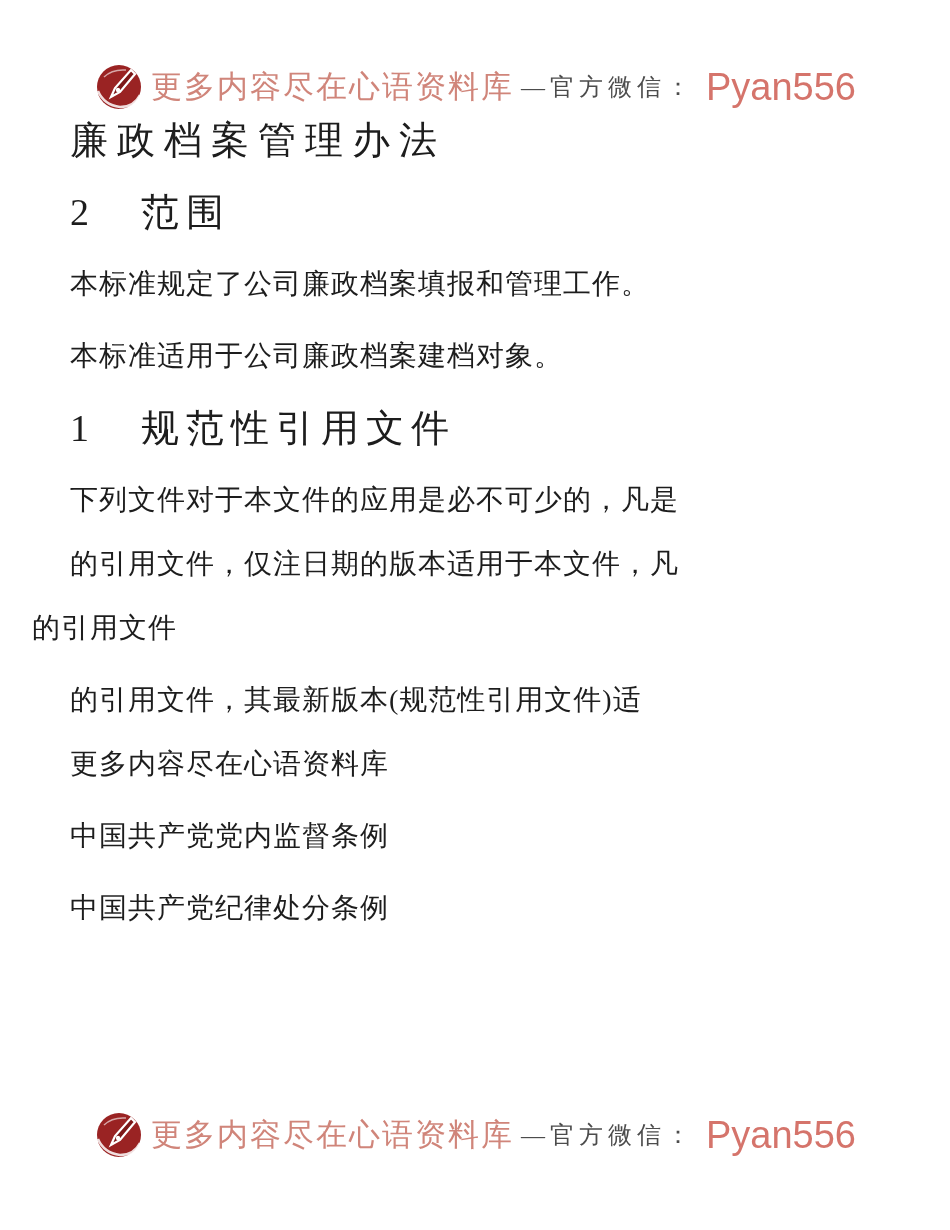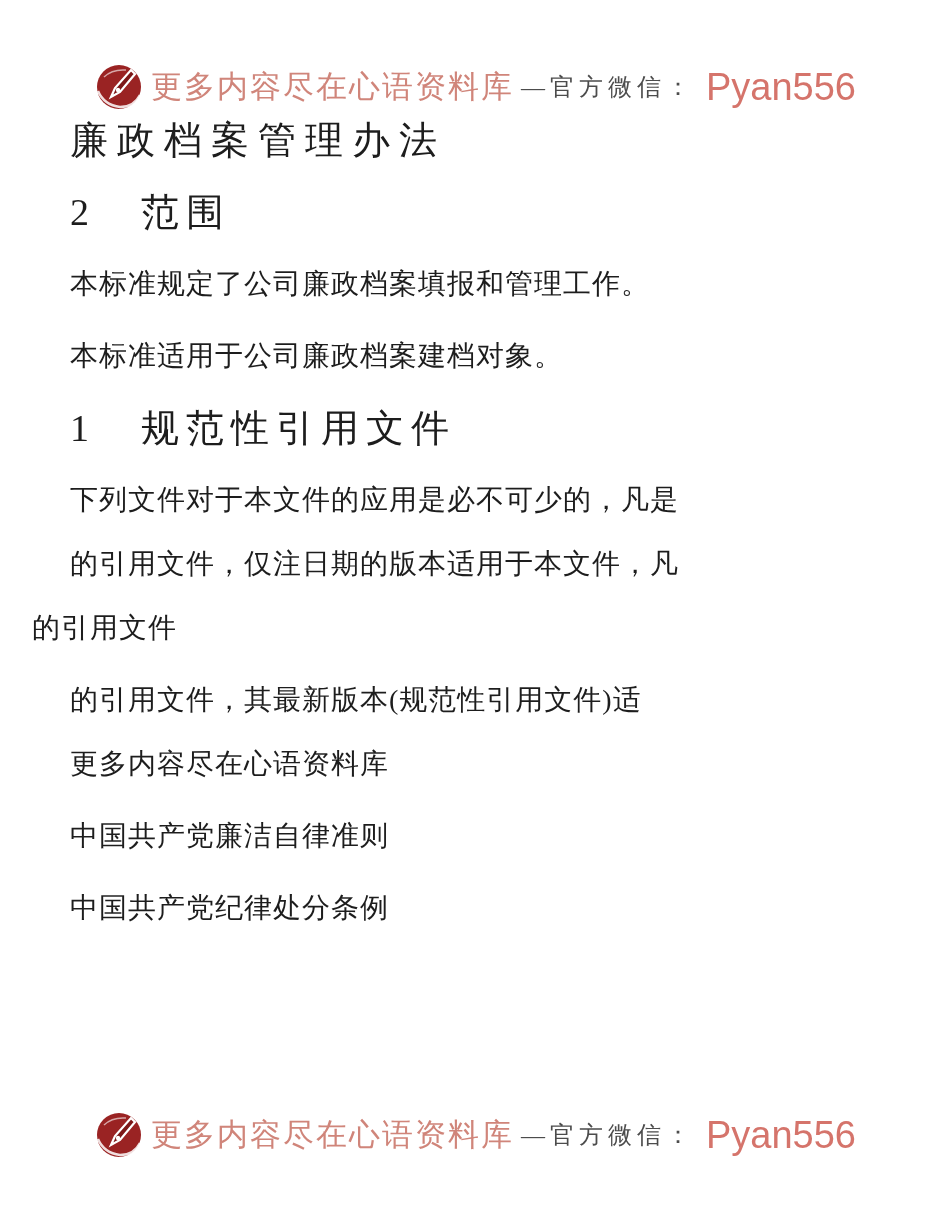--- a/index.html
+++ b/index.html
@@ -90,21 +90,21 @@
     <div class="line title indent">廉政档案管理办法</div>
     <div class="line heading indent">2　范围</div>
     <div class="line body indent para-gap">本标准规定了公司廉政档案填报和管理工作。</div>
     <div class="line body indent">本标准适用于公司廉政档案建档对象。</div>
     <div class="line heading indent">1　规范性引用文件</div>
     <div class="line body indent wrap-first">下列文件对于本文件的应用是必不可少的，凡是</div>
     <div class="line body indent wrap-first">的引用文件，仅注日期的版本适用于本文件，凡</div>
     <div class="line body">的引用文件</div>
     <div class="line body indent wrap-first">的引用文件，其最新版本(规范性引用文件)适</div>
     <div class="line body indent">更多内容尽在心语资料库</div>
-    <div class="line body indent">中国共产党廉洁自律准则</div>
+    <div class="line body indent">中国共产党党内监督条例</div>
     <div class="line body indent">中国共产党纪律处分条例</div>
   </div>
 
   <div class="watermark footer">
     <svg class="wm-logo" viewBox="0 0 50 52" aria-hidden="true">
       <circle cx="25" cy="26" r="22" fill="#9a2323"></circle>
       <path d="M4 30 Q10 44 26 46 Q40 46 46 34" stroke="#ffffff" stroke-width="2.5" fill="none" opacity="0.85"></path>
       <path d="M10 16 Q18 8 32 9" stroke="#ffffff" stroke-width="1.5" fill="none" opacity="0.6"></path>
       <path d="M37 9 L41 13 L26 31 L17 36 L21 27 Z" fill="#7d1717" stroke="#ffffff" stroke-width="2.2"></path>
       <circle cx="24" cy="29" r="2.2" fill="#ffffff"></circle>

